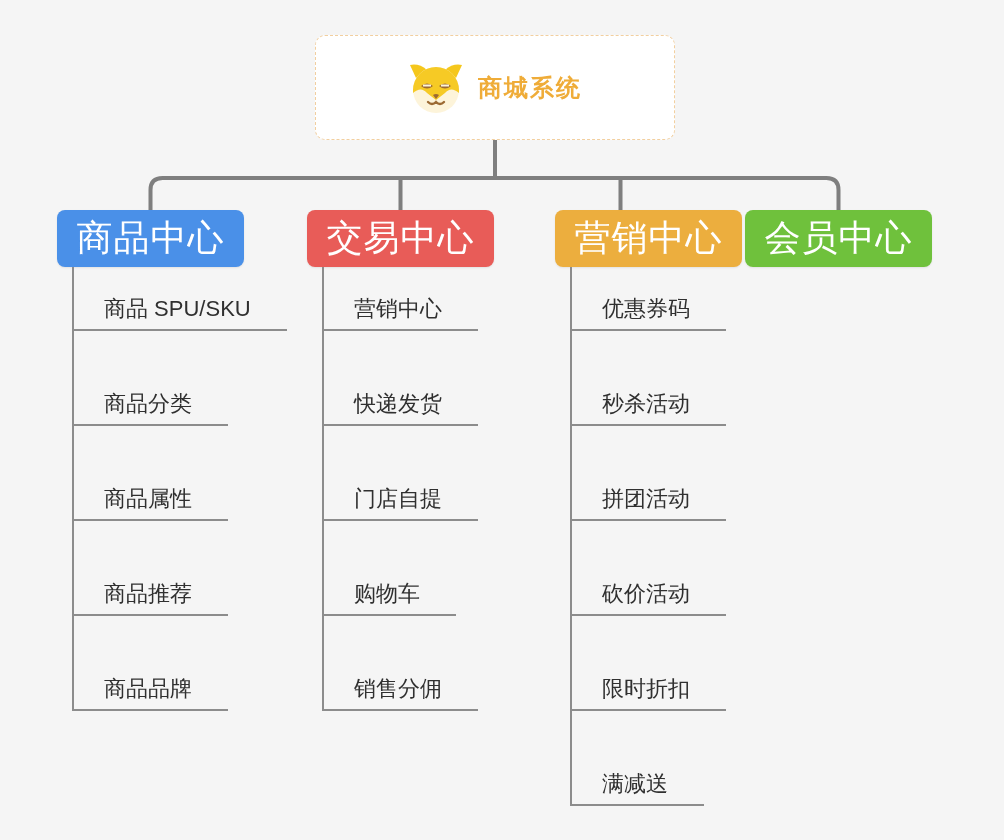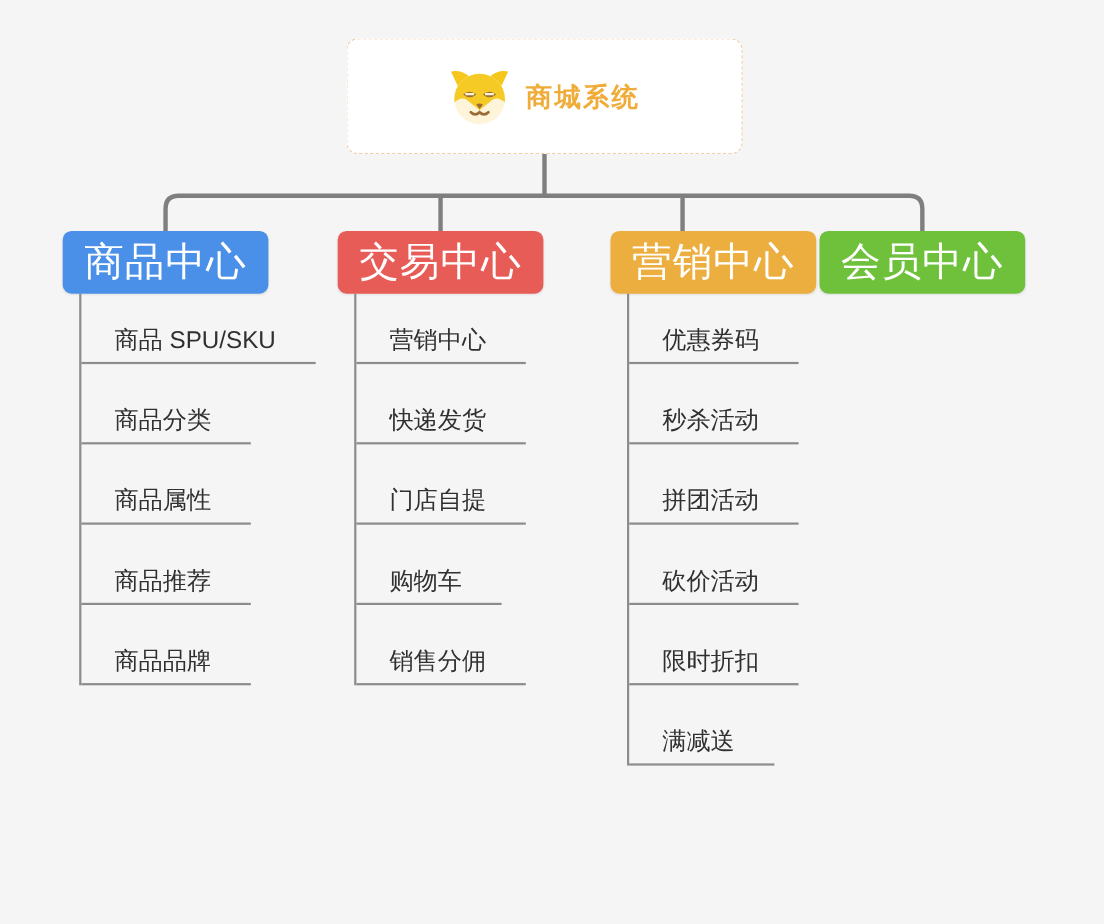--- a/index.html
+++ b/index.html
@@ -27,21 +27,21 @@
     color:#ffffff; font-size:36px; letter-spacing:1px;
     box-shadow:0 1px 2px rgba(0,0,0,0.08);
     cursor:default;
   }
   .leaves {
     margin-left:15px;
     border-left:2px solid #8c8c8c;
   }
   .leaf {
     display:flex; align-items:flex-end; width:max-content;
-    height:73px; padding:0 36px 5px 30px;
+    height:95px; padding:0 36px 5px 30px;
     border-bottom:2px solid #8c8c8c;
     font-size:22px; color:#303030; white-space:nowrap;
     cursor:default;
   }
   .leaf:first-child { height:64px; }
 </style>
 </head>
 <body>
 
 <div class="canvas">

